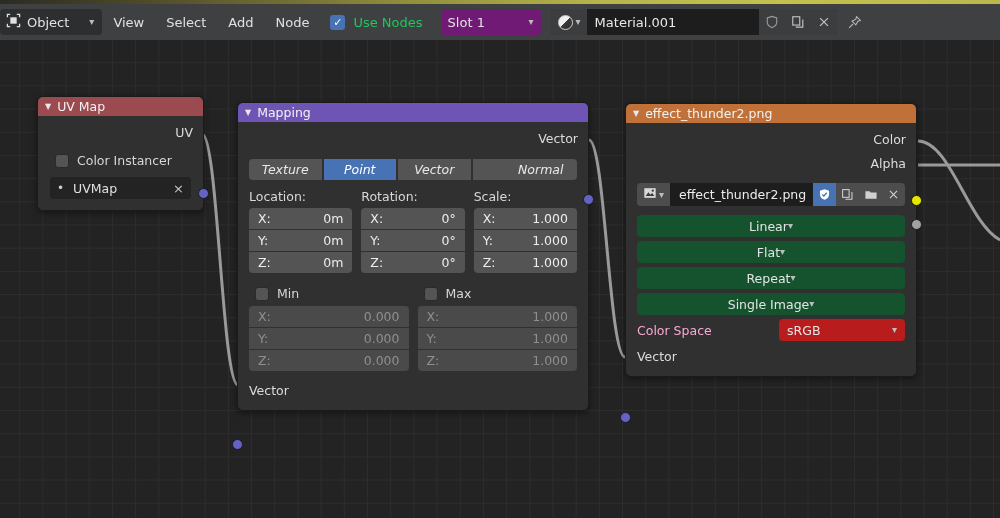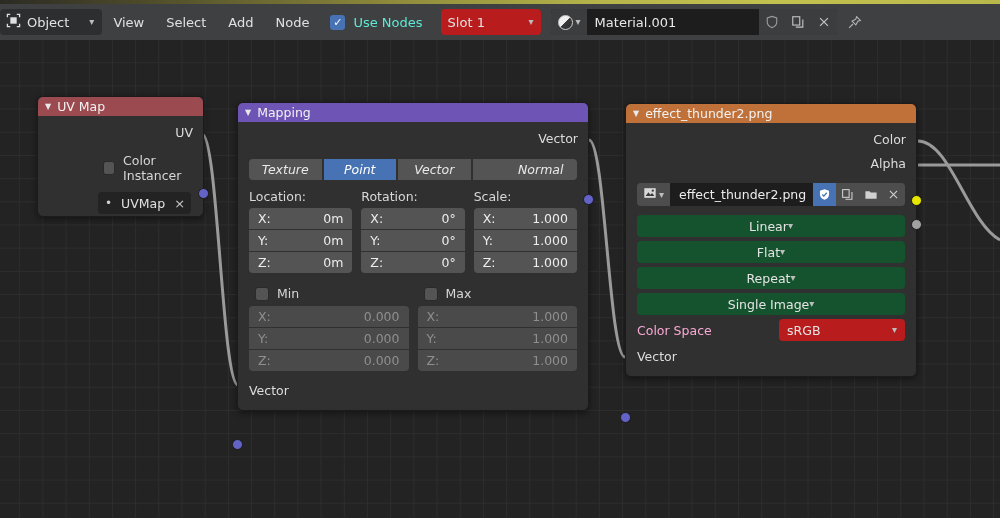--- a/index.html
+++ b/index.html
@@ -35,23 +35,23 @@
   .menu-item {
     color: #e0e0e0; font-size: 13px; padding: 0 11px; height: 26px;
     display: flex; align-items: center; border-radius: 3px;
   }
   .checkbox-wrap { display: flex; align-items: center; gap: 8px; margin-left: 10px; margin-right: 6px; }
   .cb {
     width: 15px; height: 15px; border-radius: 3px; background: #4772b3;
     display: flex; align-items: center; justify-content: center;
     color: #fff; font-size: 11px; line-height: 1;
   }
-  .cb-label { color: #5eead4; font-size: 13px; }
+  .cb-label { color: #22c55e; font-size: 13px; }
   .slot-dd {
-    width: 100px; height: 26px; background: #b91c1c; border-radius: 4px;
+    width: 100px; height: 26px; background: #701a75; border-radius: 4px;
     display: flex; align-items: center; justify-content: space-between;
     padding: 0 7px; color: #e3e3e3; font-size: 13px; margin-left: 12px;
   }
   .mat-group {
     display: flex; align-items: center; height: 26px; margin-left: 10px;
     background: #2c2e30; border-radius: 4px; overflow: hidden;
   }
   .mat-icon-btn {
     display: flex; align-items: center; gap: 3px; padding: 0 6px 0 7px;
     height: 26px; background: #3b3d3f;
@@ -256,21 +256,21 @@
       <path d="M589,100 C605,100 609,317 625,317" fill="none" stroke="#9a9a9a" stroke-width="3"></path>
       <path d="M918,101 C950,101 968,183 1000,200" fill="none" stroke="#9a9a9a" stroke-width="3"></path>
       <path d="M918,125 C950,125 968,125 1000,125" fill="none" stroke="#9a9a9a" stroke-width="3"></path>
     </svg>
 
     <div class="node" style="left:37px; top:56px; width:167px;">
       <div class="node-header" style="background:#9b4a4f;">
         <span class="tri">▼</span>
         <span>UV Map</span>
       </div>
-      <div class="node-body" style="padding:6px 0 2px;margin-left:48px;">
+      <div class="node-body" style="padding:6px 0 11px;">
         <div class="row-out" style="height:21px;">
           <span>UV</span>
           <span class="sock sock-vector" style="right:-6px; top:72px;"></span>
         </div>
         <div class="check-row" style="margin-top:10px;">
           <span class="cb-off"></span>
           <span class="check-label">Color Instancer</span>
         </div>
         <div style="padding:0 12px; margin-top:9px;">
           <div class="field-dark">

